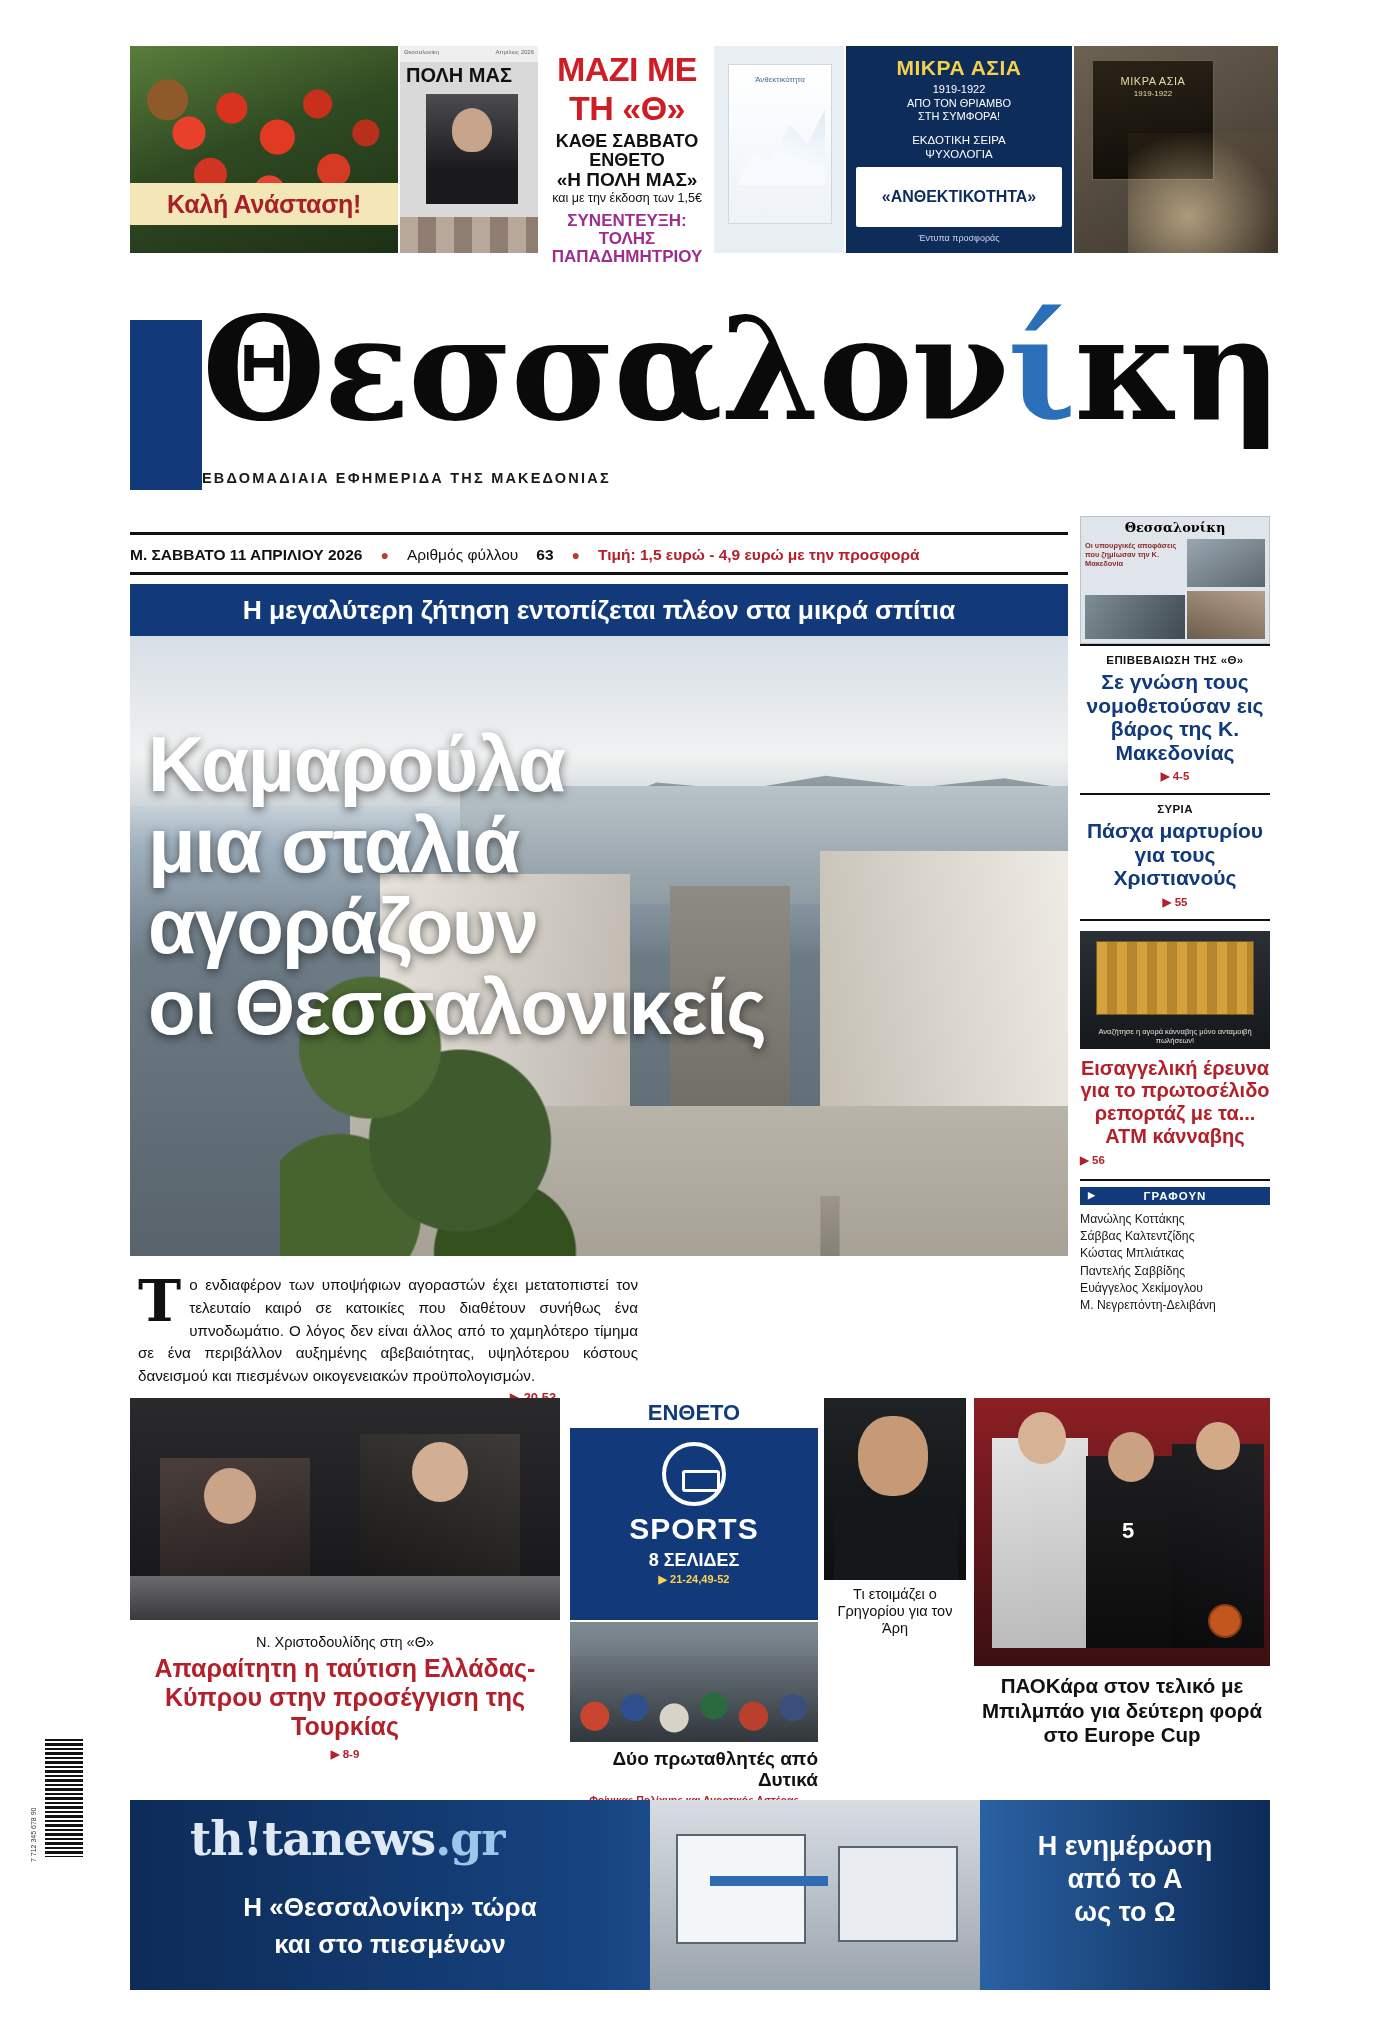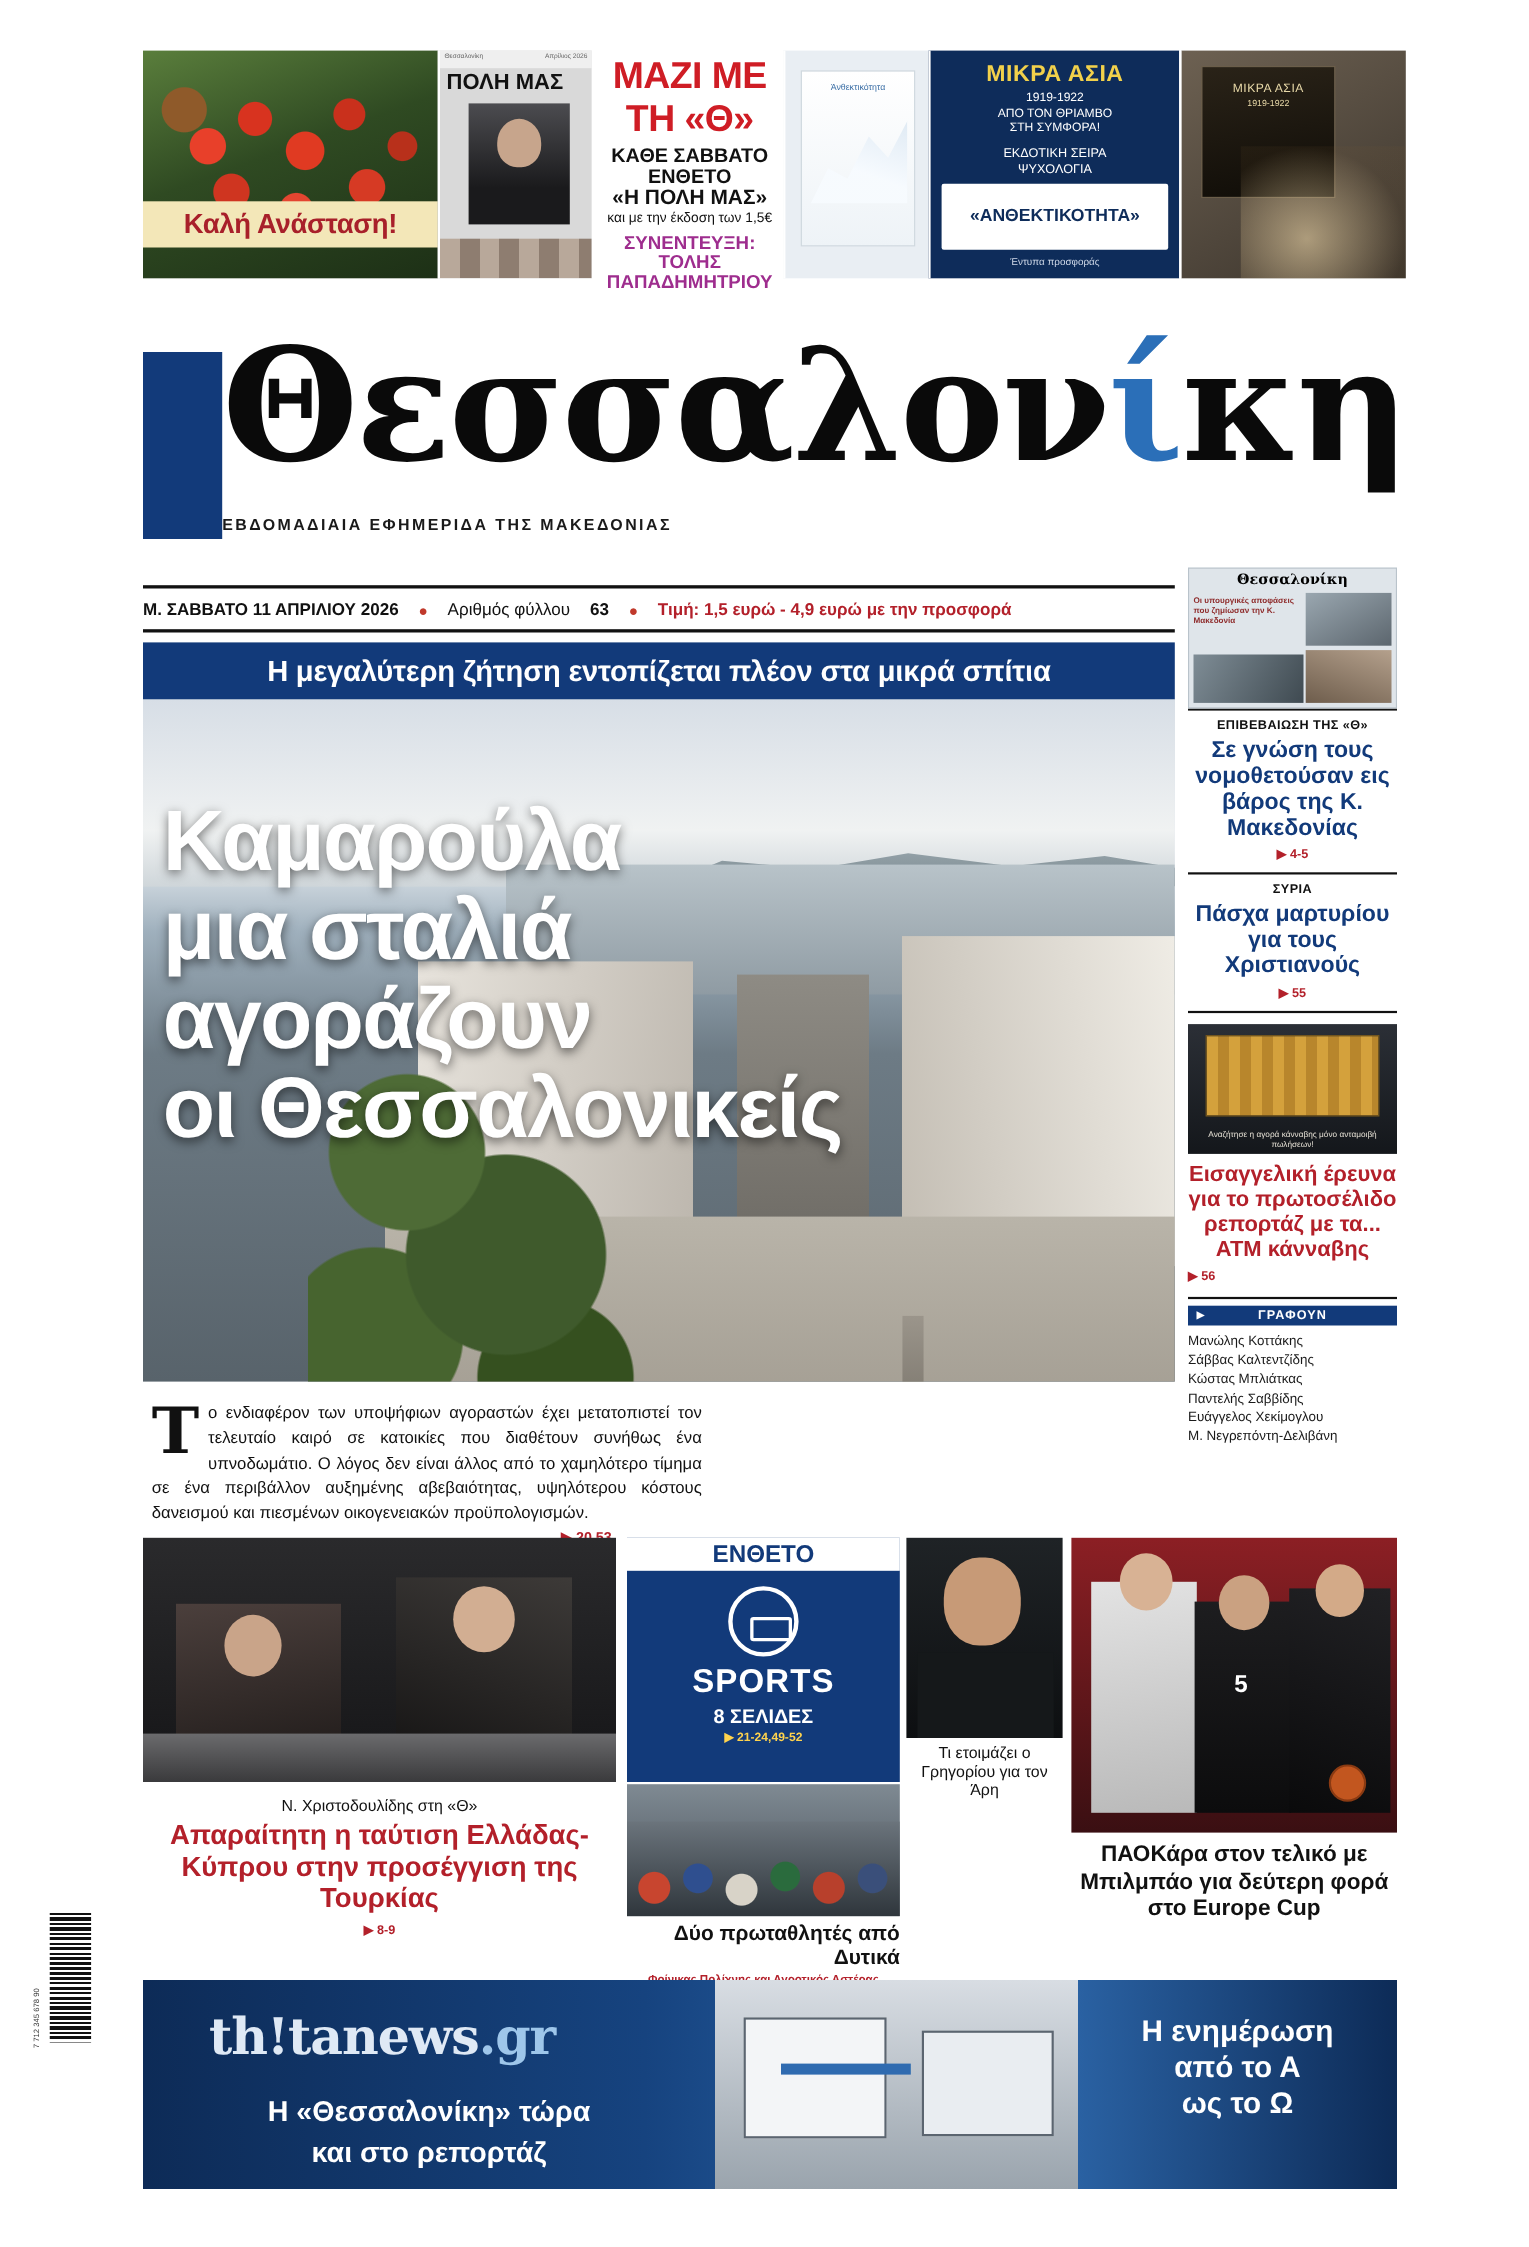--- a/index.html
+++ b/index.html
@@ -322,21 +322,21 @@
 
   
   .footer-ad {
     position:absolute; left:130px; top:1800px; width:1140px; height:190px;
     background:linear-gradient(90deg,#0d2b57 0%,#16437f 40%,#2f6bb0 70%,#0d2b57 100%);
     overflow:hidden;
   }
   .footer-ad .fa-left { position:absolute; left:0; top:0; width:520px; height:190px; }
   .footer-ad .fa-brand {
     font-family:"DejaVu Serif", serif; font-size:46px; color:#dfe9f5; font-weight:bold;
-    padding:12px 0 0 60px; letter-spacing:-1px;margin-top:12px;
+    padding:12px 0 0 60px; letter-spacing:-1px;
   }
   .footer-ad .fa-brand .gr { color:#9ec6ea; }
   .footer-ad .fa-l1, .footer-ad .fa-l2 {
     color:#fff; font-size:26px; font-weight:bold; text-align:center; width:520px;
   }
   .footer-ad .fa-l1 { margin-top:26px; }
   .footer-ad .fa-l2 { margin-top:6px; }
   .footer-ad .fa-mid {
     position:absolute; left:520px; top:0; width:330px; height:190px;
     background:linear-gradient(180deg,#d8dde3,#9aa4ad);
@@ -578,21 +578,21 @@
       </div>
       <div class="hl">ΠΑΟΚάρα στον τελικό με Μπιλμπάο για δεύτερη φορά στο Europe Cup</div>
     </div>
 
   </div>
 
   <div class="footer-ad">
     <div class="fa-left">
       <div class="fa-brand"><span>th!tanews</span><span class="gr">.gr</span></div>
       <div class="fa-l1">Η «Θεσσαλονίκη» τώρα</div>
-      <div class="fa-l2">και στο ρεπορτάζ</div>
+      <div class="fa-l2">και στο πιεσμένων</div>
     </div>
     <div class="fa-mid">
       <div class="scr1">
           <div class="bar"></div>
         </div>
       <div class="scr2"></div>
     </div>
     <div class="fa-right">
       <div class="fa-r">Η ενημέρωση</div>
       <div class="fa-r">από το Α</div>

